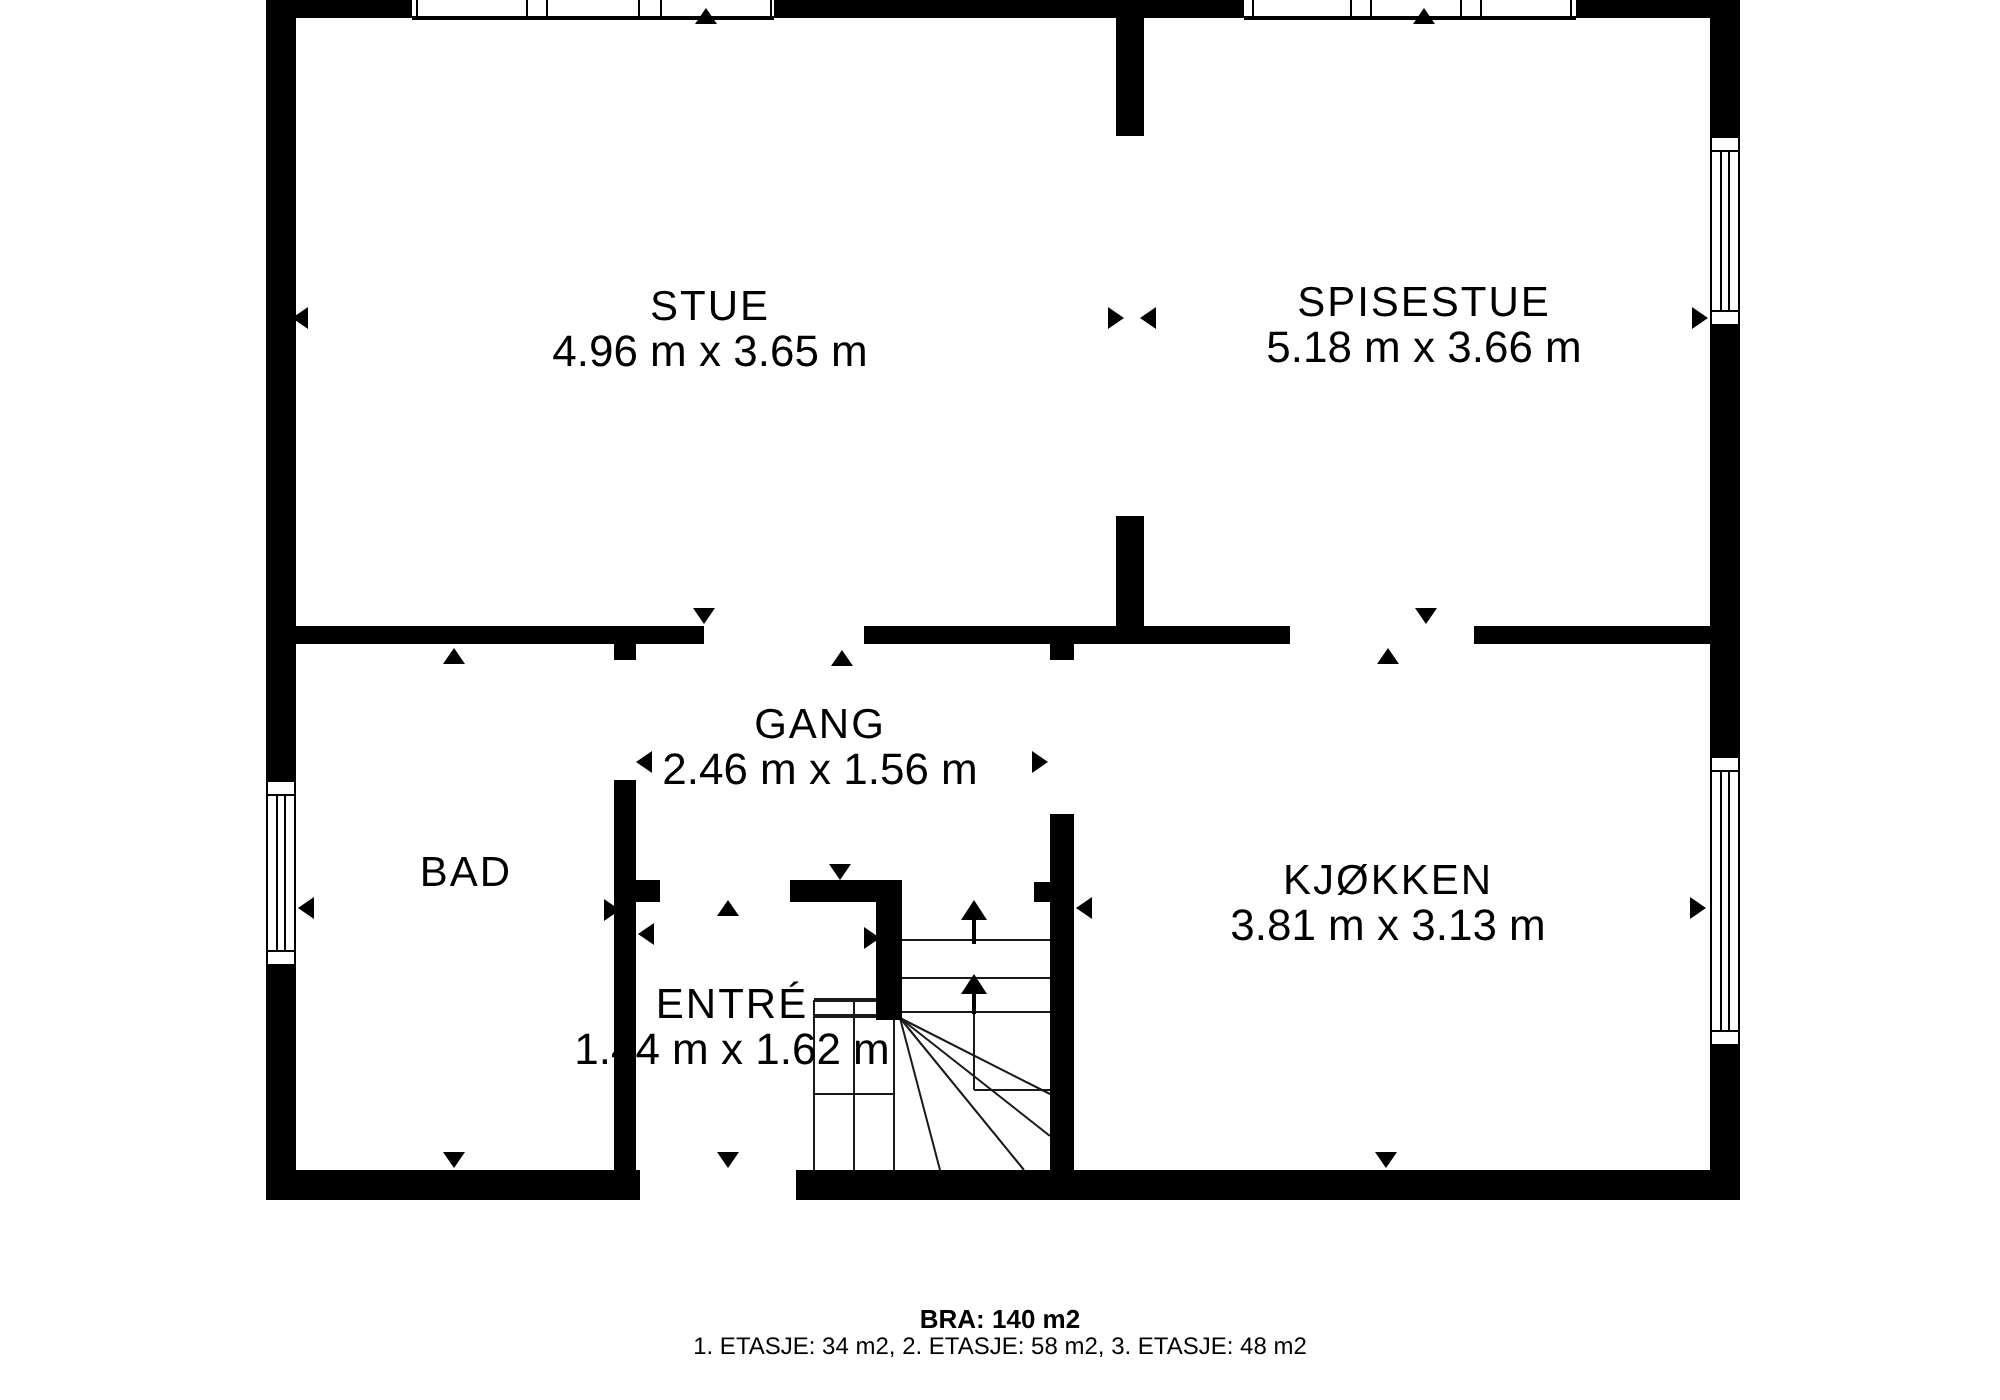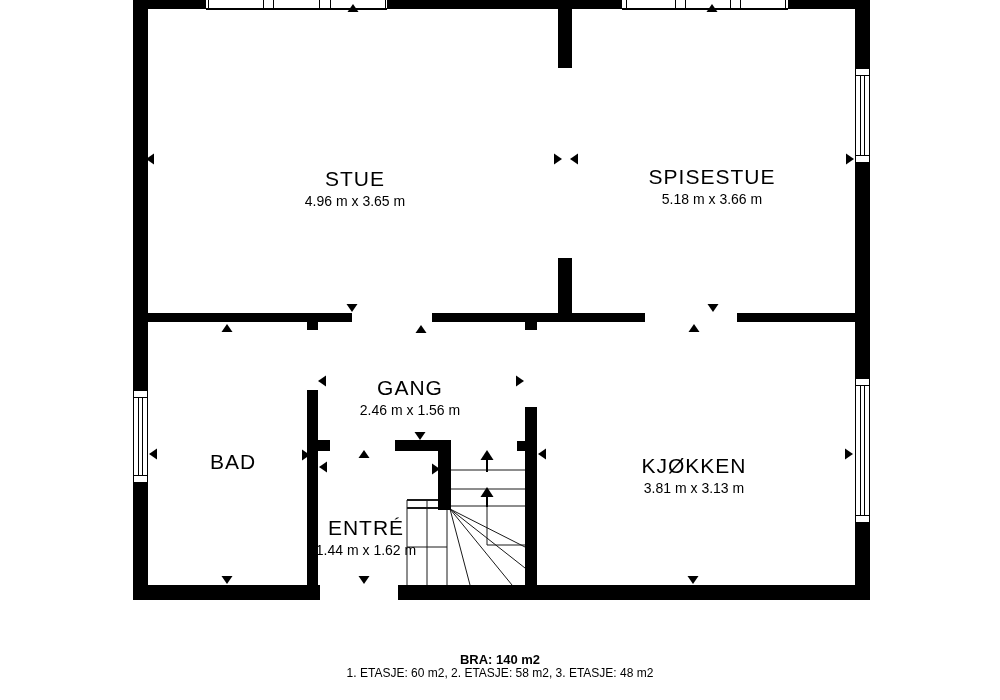--- a/index.html
+++ b/index.html
@@ -11,23 +11,23 @@
   .wall{position:absolute;background:#000;z-index:3;}
   .win{position:absolute;background:#fff;box-sizing:border-box;z-index:4;}
   .winh{border-bottom:2px solid #000;}
   .winv{border:1.5px solid #000;}
   .wdiv{position:absolute;top:0;bottom:0;width:1px;background:#000;}
   .cap{position:absolute;left:0;right:0;height:1px;background:#000;}
   .capt{top:6px;} .capb{bottom:6px;}
   .glass{position:absolute;left:4px;width:3px;top:7px;bottom:7px;
          border-left:1px solid #000;border-right:1px solid #000;}
   .room{position:absolute;transform:translateX(-50%);text-align:center;
-        white-space:nowrap;z-index:2;margin-top:25px;}
+        white-space:nowrap;z-index:2;}
   .rname{font-size:21px;line-height:23px;letter-spacing:1px;}
-  .rdims{font-size:14px;line-height:22px;}
+  .rdims{font-size:22px;line-height:22px;}
   svg.layer{position:absolute;left:0;top:0;z-index:1;pointer-events:none;}
   svg.toplayer{z-index:5;}
   #footer{position:absolute;left:0;right:0;top:652px;text-align:center;z-index:2;}
   .f1{font-weight:bold;font-size:13px;line-height:15px;}
   .f2,.f3{font-size:12px;line-height:13px;}
 </style>
 </head>
 <body>
 
 <div id="canvas">
@@ -151,15 +151,15 @@
       </div>
       <div class="win winv" style="left: 133px; top: 390px; width: 15px; height: 93px;">
         <div class="cap capt"></div>
         <div class="cap capb"></div>
         <div class="glass"></div>
       </div>
     </div>
 
   <div id="footer">
     <div class="f1">BRA: 140 m2</div>
-    <div class="f2">1. ETASJE: 60 m2, 2. ETASJE: 58 m2, 3. ETASJE: 48 m2</div>
+    <div class="f2">1. ETASJE: 34 m2, 2. ETASJE: 58 m2, 3. ETASJE: 48 m2</div>
   </div>
 </div>
 
 </body></html>

